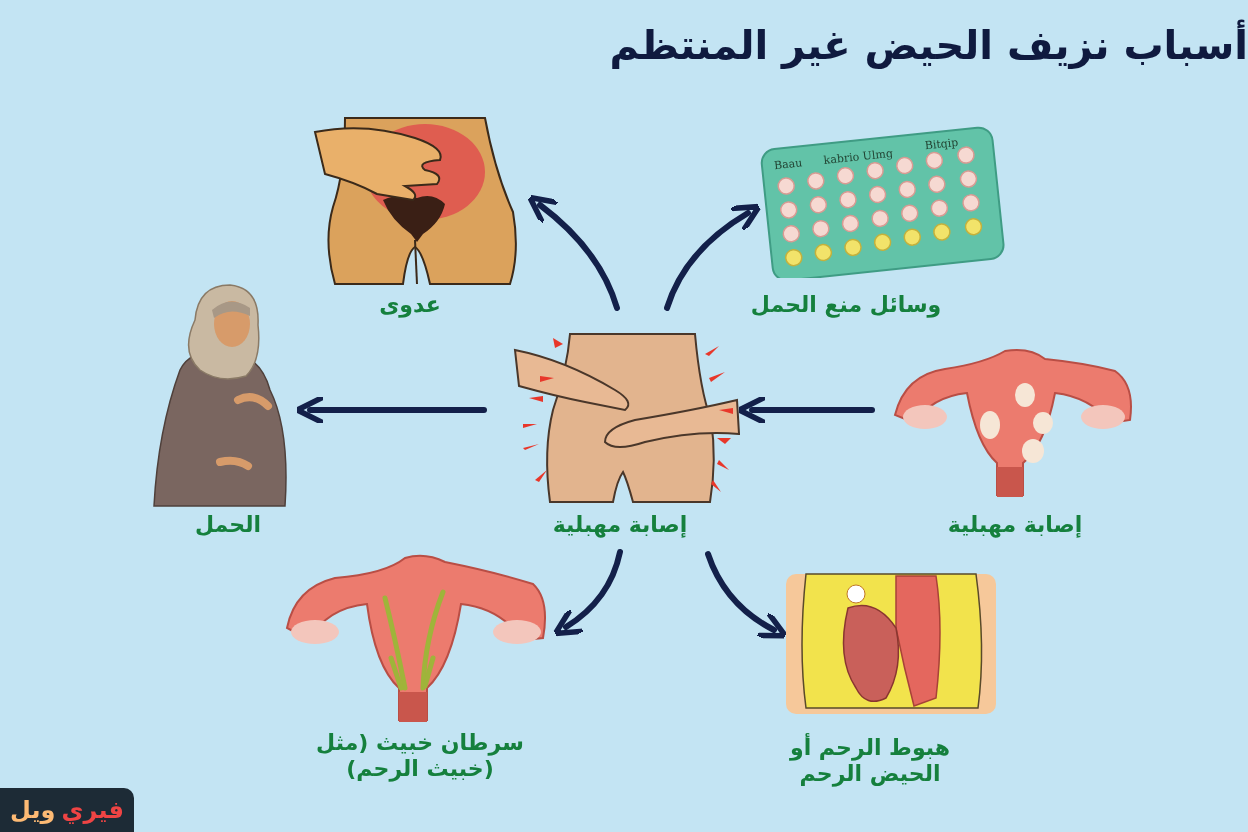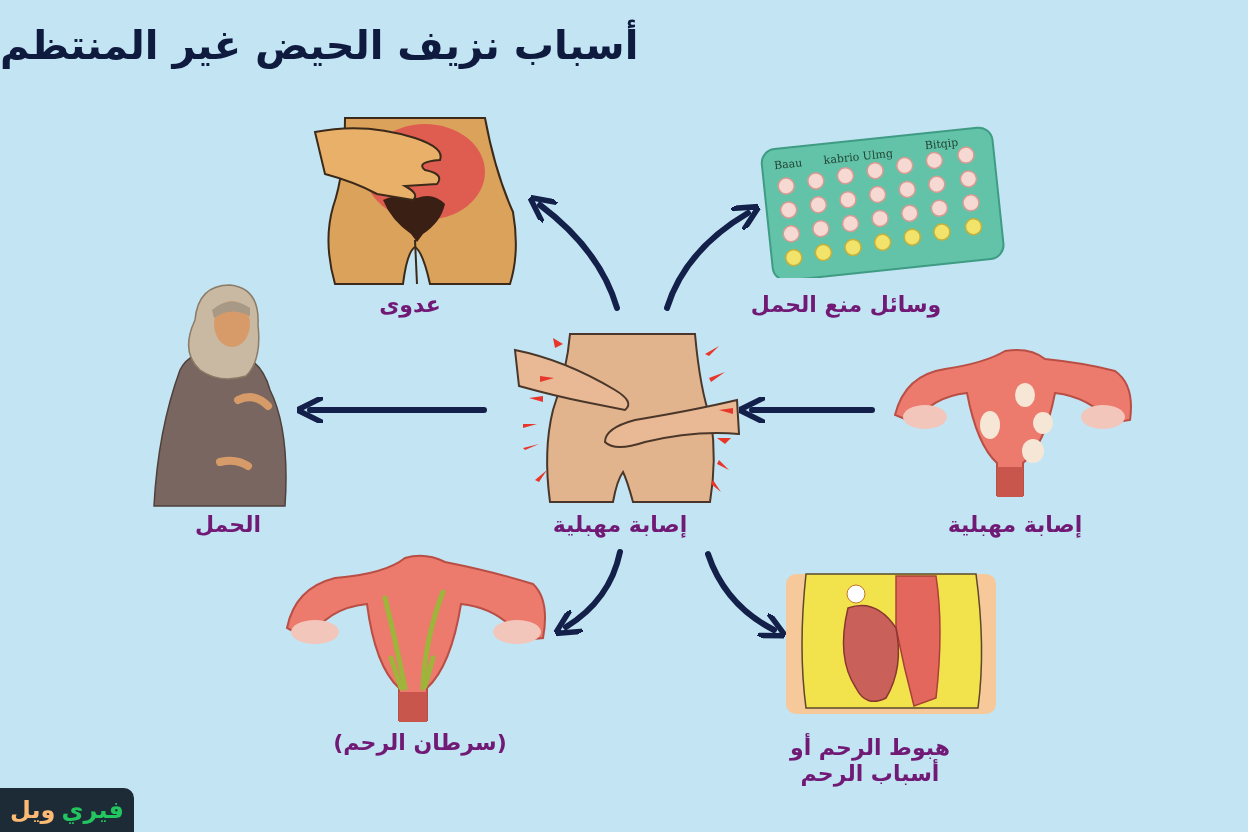--- a/index.html
+++ b/index.html
@@ -3,36 +3,36 @@
 <meta charset="utf-8">
 <style>
   html, body { margin:0; padding:0; }
   body {
     width:1248px; height:832px; overflow:hidden; position:relative;
     background:#c3e4f3;
     font-family:"DejaVu Sans", sans-serif;
     color:#13204a;
   }
   .title {
-    position:absolute; top:22px; left:0; width:1248px; text-align:left;
+    position:absolute; top:22px; left:0; width:1248px; text-align:right;
     font-size:40px; font-weight:bold; color:#0f1a3f; direction:rtl;
   }
   .label {
     position:absolute; text-align:center; font-weight:bold; font-size:22px;
-    color:#701a75; direction:rtl; line-height:1.18;
+    color:#15803d; direction:rtl; line-height:1.18;
   }
   .illus { position:absolute; }
   svg.arrows { position:absolute; left:0; top:0; }
   .brand {
     position:absolute; left:0; top:788px; width:134px; height:44px;
     background:#1d2b36; border-top-right-radius:10px;
     display:flex; align-items:center; justify-content:center; gap:6px;
     font-weight:bold; font-size:24px; direction:rtl;
   }
-  .brand .b1 { color:#22c55e; }
+  .brand .b1 { color:#ef4444; }
   .brand .b2 { color:#fdba74; }
 </style>
 </head>
 <body>
 
 <div class="title">أسباب نزيف الحيض غير المنتظم</div>
 
 <svg class="arrows" width="1248" height="832">
   <defs>
     <marker id="ah" viewBox="0 0 10 10" refX="5" refY="5" markerWidth="4.2" markerHeight="4.2" orient="auto-start-reverse">
@@ -151,31 +151,32 @@
   <ellipse cx="242" cy="84" rx="24" ry="12" fill="#f3c6bc"></ellipse>
   <rect x="124" y="144" width="28" height="30" fill="#c9564c"></rect>
   <g stroke="#9fb43a" stroke-width="5" fill="none" stroke-linecap="round">
     <path d="M110,50 Q120,90 130,140"></path>
       <path d="M168,44 Q150,90 148,140"></path>
       <path d="M116,110 L126,140"></path>
       <path d="M158,110 L150,138"></path>
   </g>
 </svg>
 <div class="label" style="left:270px;top:730px;width:300px">
-  <div>(سرطان الرحم)</div>
+  <div>سرطان خبيث (مثل</div>
+  <div>(خبيث الرحم)</div>
 </div>
 
 <svg class="illus" style="left:786px;top:568px" width="210" height="150" viewBox="0 0 210 150">
   <rect x="0" y="6" width="210" height="140" rx="10" fill="#f6c89a"></rect>
   <path d="M20,6 L190,6 Q200,80 192,140 L20,140 Q12,80 20,6 Z" fill="#f2e34c" stroke="#5a4a2a" stroke-width="1.5"></path>
   <path d="M110,8 L150,8 Q158,60 150,130 L128,138 Q118,100 110,60 Z" fill="#e4675e" stroke="#a84238" stroke-width="1.5"></path>
   <path d="M62,40 Q90,30 110,60 Q118,100 100,130 Q80,140 70,120 Q50,90 62,40 Z" fill="#c9605a" stroke="#8a3630" stroke-width="1.5"></path>
   <circle cx="70" cy="26" r="9" fill="#fff" stroke="#c0782a"></circle>
 </svg>
 <div class="label" style="left:760px;top:735px;width:220px">
   <div>هبوط الرحم أو</div>
-  <div>أسباب الرحم</div>
+  <div>الحيض الرحم</div>
 </div>
 
 <div class="brand">
   <span class="b1">فيري</span>
   <span class="b2">ويل</span>
 </div>
 
 </body></html>

